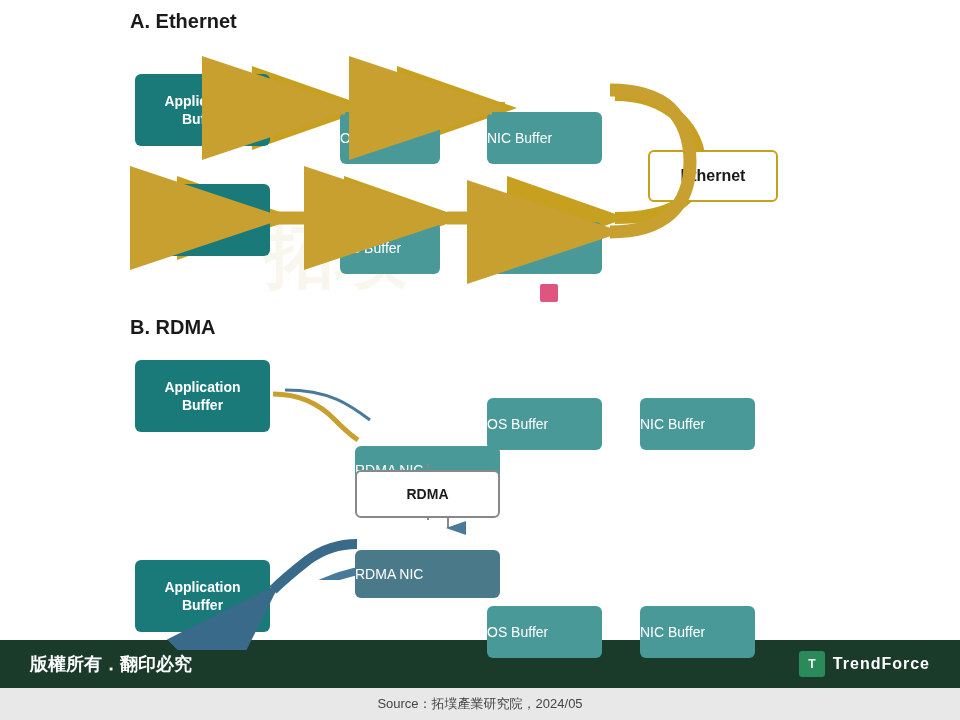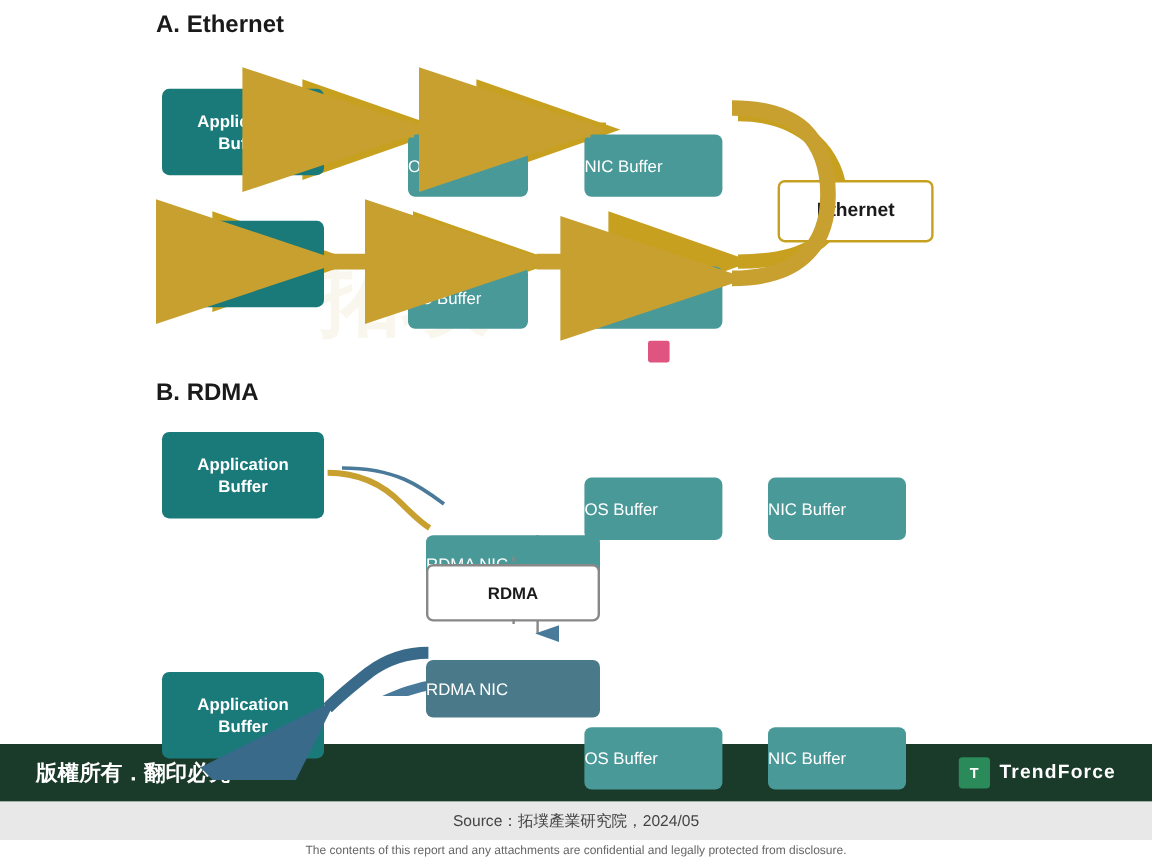--- a/index.html
+++ b/index.html
@@ -268,17 +268,14 @@
         T
       </div>
       <span style="color:white; font-size:16px; font-weight:bold; letter-spacing:1px;">TrendForce</span>
     </div>
   </div>
 
   <div style="background:#e8e8e8; color:#444; font-size:13px; padding:5px 30px; display:flex; align-items:center; justify-content:center; height:32px;">
     <span>Source：拓墣產業研究院，2024/05</span>
   </div>
 
-  <div style="background:white; color:#666; font-size:10px; text-align:center; padding:4px 10px; height:20px;">
-    <span>The contents of this report and any attachments are confidential and legally protected from disclosure.</span>
-  </div>
 
 </div>
 
 </body></html>

